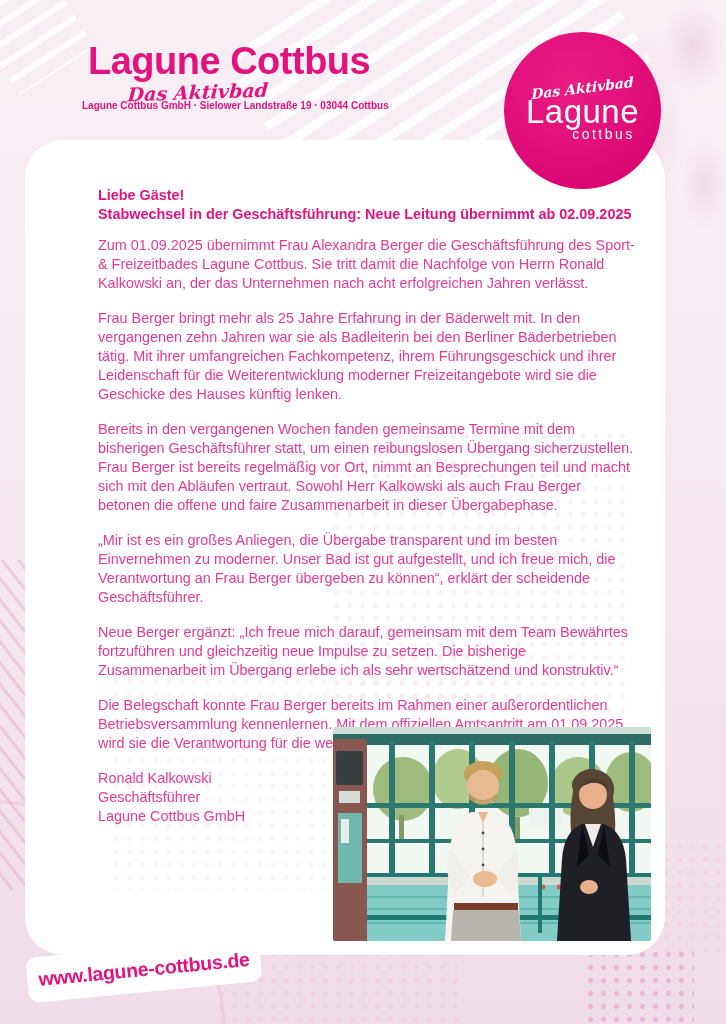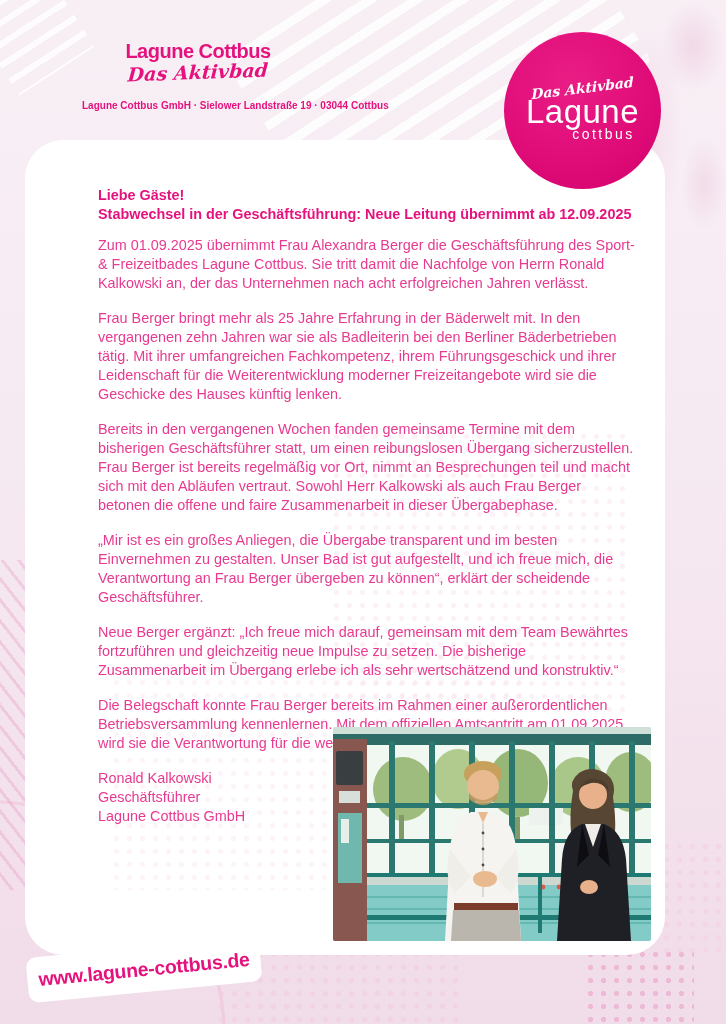--- a/index.html
+++ b/index.html
@@ -47,21 +47,21 @@
   .dots-r2{left:660px;top:840px;width:66px;height:120px;--c:#f2cde1;opacity:.5;}
   
   .card{
     position:absolute;left:25px;top:140px;width:640px;height:815px;
     background:#ffffff;border-radius:38px;z-index:1;
   }
   .card-tex1{left:330px;top:430px;width:300px;height:290px;--c:#f8dfee;opacity:.45;z-index:2;}
   .card-tex2{left:110px;top:650px;width:420px;height:240px;--c:#f9e4f0;opacity:.4;z-index:2;}
   
   .letterhead{position:absolute;left:88px;top:40px;z-index:2;width:220px;text-align:center;}
-  .wordmark{font-size:20px;font-weight:bold;letter-spacing:-.5px;white-space:nowrap;}
+  .wordmark{font-size:38px;font-weight:bold;letter-spacing:-.5px;white-space:nowrap;}
   .tagline-script{
     font-family:"DejaVu Serif", serif;font-style:italic;font-weight:bold;
     font-size:19px;margin-top:-2px;transform:skewX(-6deg) rotate(-2deg);
   }
   .address{
     position:absolute;left:74px;top:100px;z-index:2;
     font-size:10px;font-weight:bold;white-space:nowrap;margin-left:8px;
   }
   
   .badge{
@@ -122,26 +122,26 @@
 
 <div class="badge">
   <div class="badge-tagline">Das Aktivbad</div>
   <div class="badge-name">Lagune</div>
   <div class="badge-city">cottbus</div>
 </div>
 
 <div class="letter">
   <div class="headline">
     <div>Liebe Gäste!</div>
-    <div>Stabwechsel in der Geschäftsführung: Neue Leitung übernimmt ab 12.09.2025</div>
+    <div>Stabwechsel in der Geschäftsführung: Neue Leitung übernimmt ab 02.09.2025</div>
   </div>
   <p>Zum 01.09.2025 übernimmt Frau Alexandra Berger die Geschäftsführung des Sport- &amp; Freizeitbades Lagune Cottbus. Sie tritt damit die Nachfolge von Herrn Ronald Kalkowski an, der das Unternehmen nach acht erfolgreichen Jahren verlässt.</p>
   <p>Frau Berger bringt mehr als 25 Jahre Erfahrung in der Bäderwelt mit. In den vergangenen zehn Jahren war sie als Badleiterin bei den Berliner Bäderbetrieben tätig. Mit ihrer umfangreichen Fachkompetenz, ihrem Führungsgeschick und ihrer Leidenschaft für die Weiterentwicklung moderner Freizeitangebote wird sie die Geschicke des Hauses künftig lenken.</p>
   <p>Bereits in den vergangenen Wochen fanden gemeinsame Termine mit dem bisherigen Geschäftsführer statt, um einen reibungslosen Übergang sicherzustellen. Frau Berger ist bereits regelmäßig vor Ort, nimmt an Besprechungen teil und macht sich mit den Abläufen vertraut. Sowohl Herr Kalkowski als auch Frau Berger betonen die offene und faire Zusammenarbeit in dieser Übergabephase.</p>
-  <p>„Mir ist es ein großes Anliegen, die Übergabe transparent und im besten Einvernehmen zu gestalten. Unser Bad ist gut aufgestellt, und ich freue mich, die Verantwortung an Frau Berger übergeben zu können“, erklärt der scheidende Geschäftsführer.</p>
+  <p>„Mir ist es ein großes Anliegen, die Übergabe transparent und im besten Einvernehmen zu moderner. Unser Bad ist gut aufgestellt, und ich freue mich, die Verantwortung an Frau Berger übergeben zu können“, erklärt der scheidende Geschäftsführer.</p>
   <p>Neue Berger ergänzt: „Ich freue mich darauf, gemeinsam mit dem Team Bewährtes fortzuführen und gleichzeitig neue Impulse zu setzen. Die bisherige Zusammenarbeit im Übergang erlebe ich als sehr wertschätzend und konstruktiv.“</p>
   <p>Die Belegschaft konnte Frau Berger bereits im Rahmen einer außerordentlichen Betriebsversammlung kennenlernen. Mit dem offiziellen Amtsantritt am 01.09.2025 wird sie die Verantwortung für die weitere Entwicklung des Hauses übernehmen.</p>
   <div class="signature">
     <div>Ronald Kalkowski</div>
     <div>Geschäftsführer</div>
     <div>Lagune Cottbus GmbH</div>
   </div>
 </div>
 
 <div class="photo">

